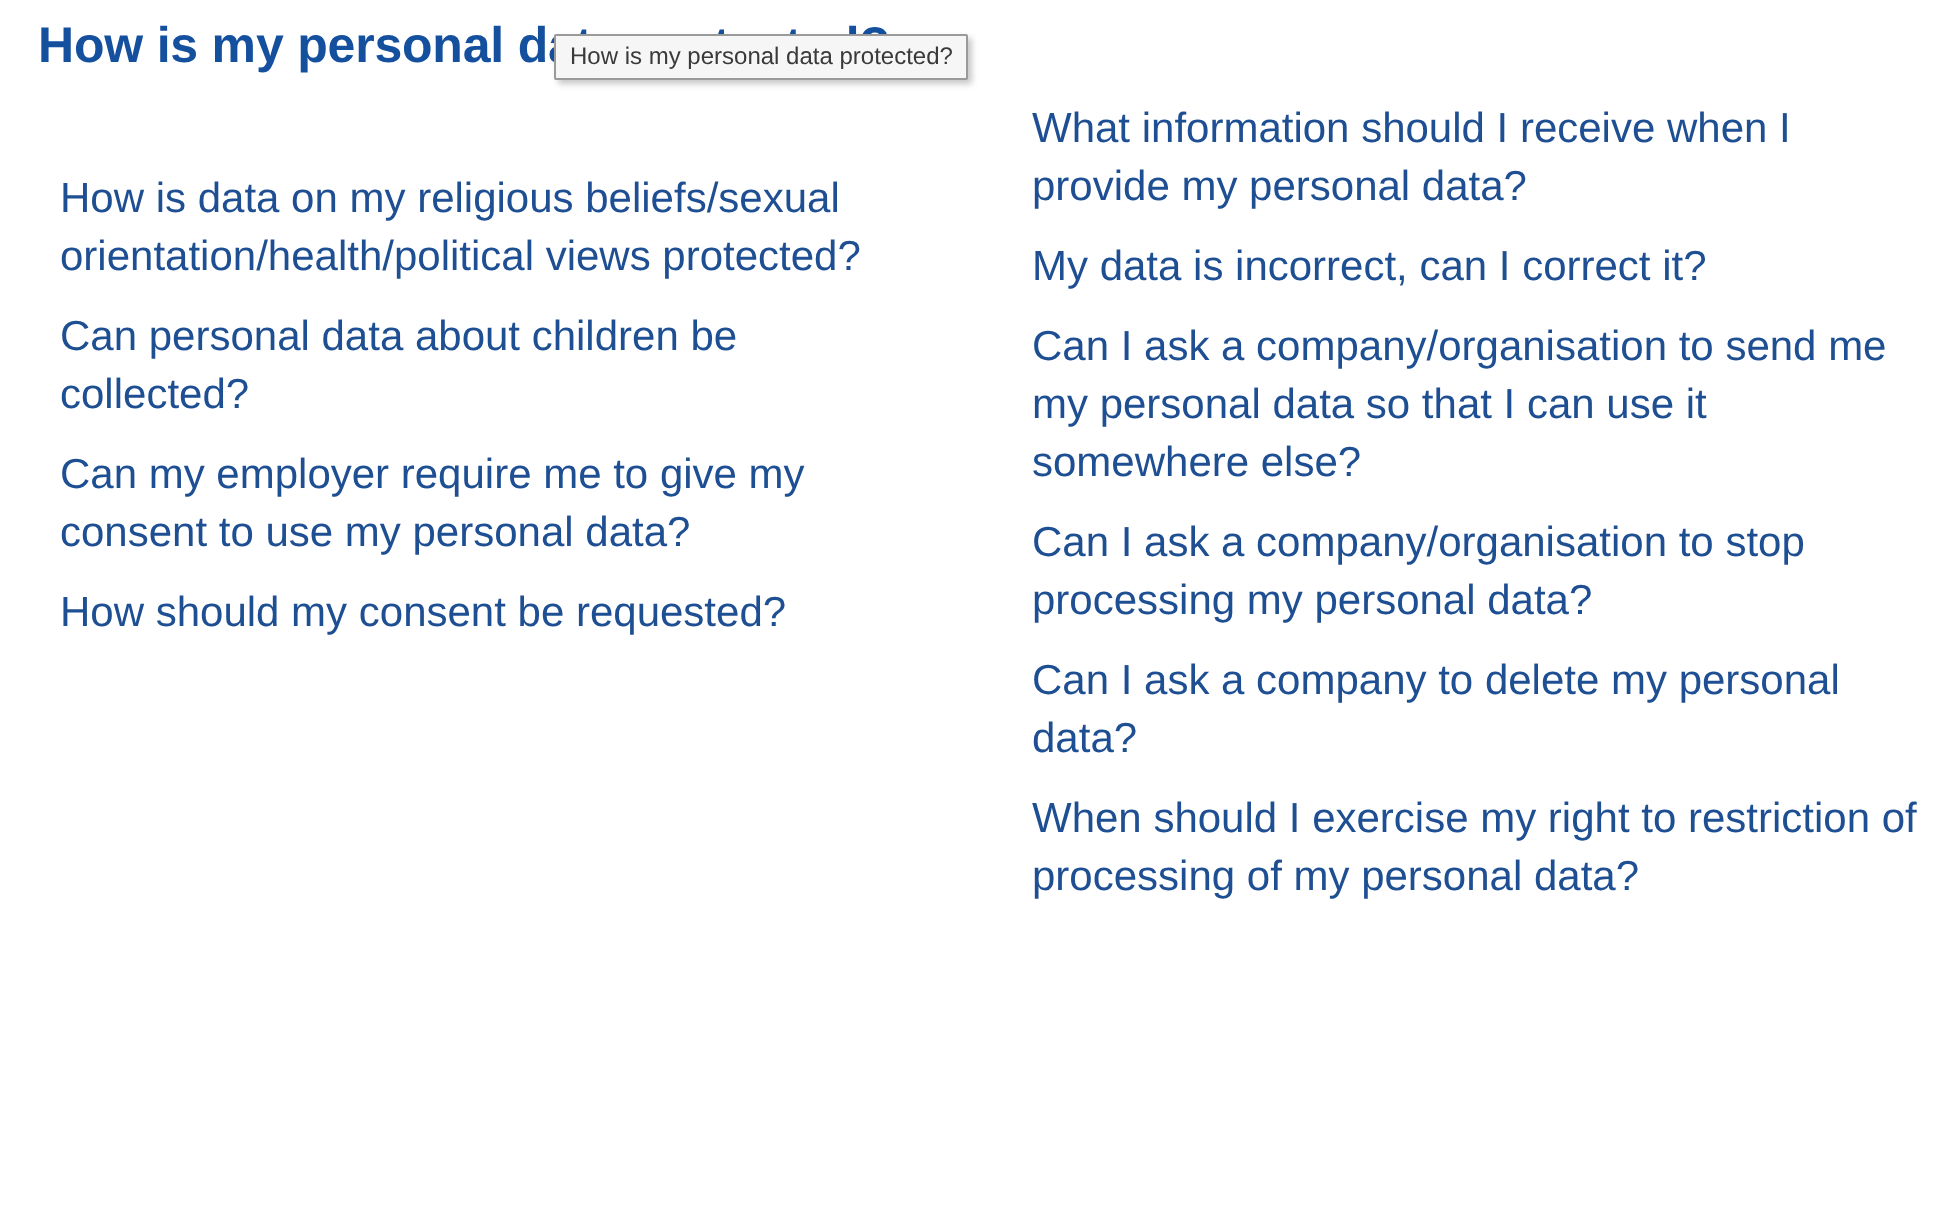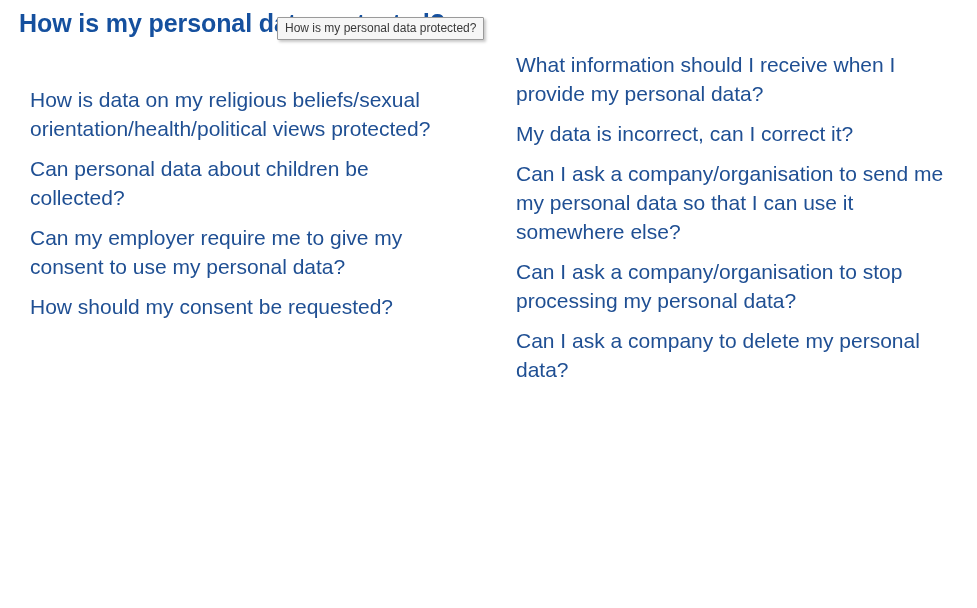--- a/index.html
+++ b/index.html
@@ -139,20 +139,23 @@
         </li>
         <li class="link-list-item">
           <a class="faq-link" href="#">Can I ask a company/organisation to send me my personal data so that I can use it somewhere else?</a>
         </li>
         <li class="link-list-item">
           <a class="faq-link" href="#">Can I ask a company/organisation to stop processing my personal data?</a>
         </li>
         <li class="link-list-item">
           <a class="faq-link" href="#">Can I ask a company to delete my personal data?</a>
         </li>
+        <li class="link-list-item">
+          <a class="faq-link" href="#">When should I exercise my right to restriction of processing of my personal data?</a>
+        </li>
       </ul>
     </div>
 
   </div>
 
   <div class="tooltip">How is my personal data protected?</div>
 
 </div>
 
 </body></html>

